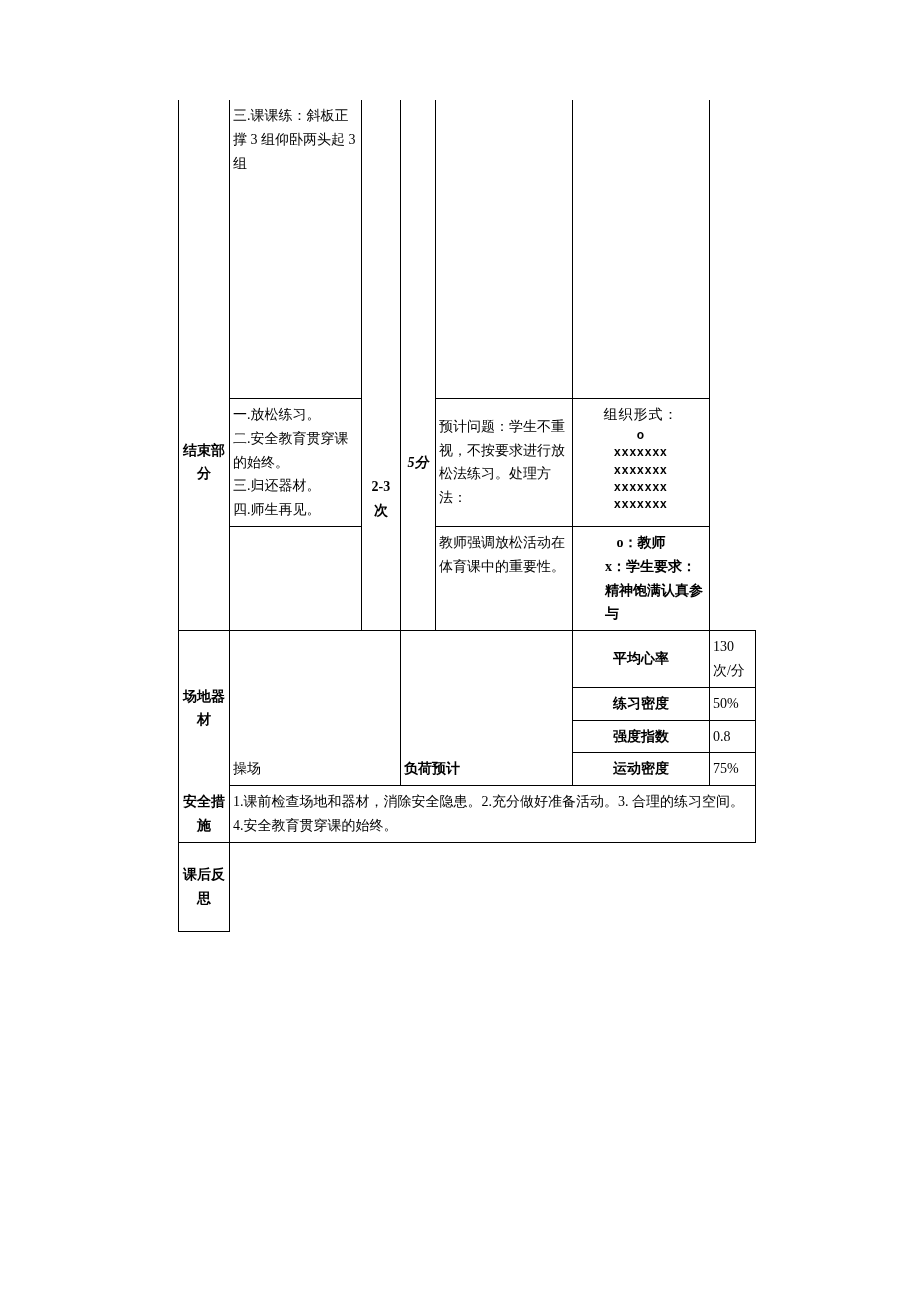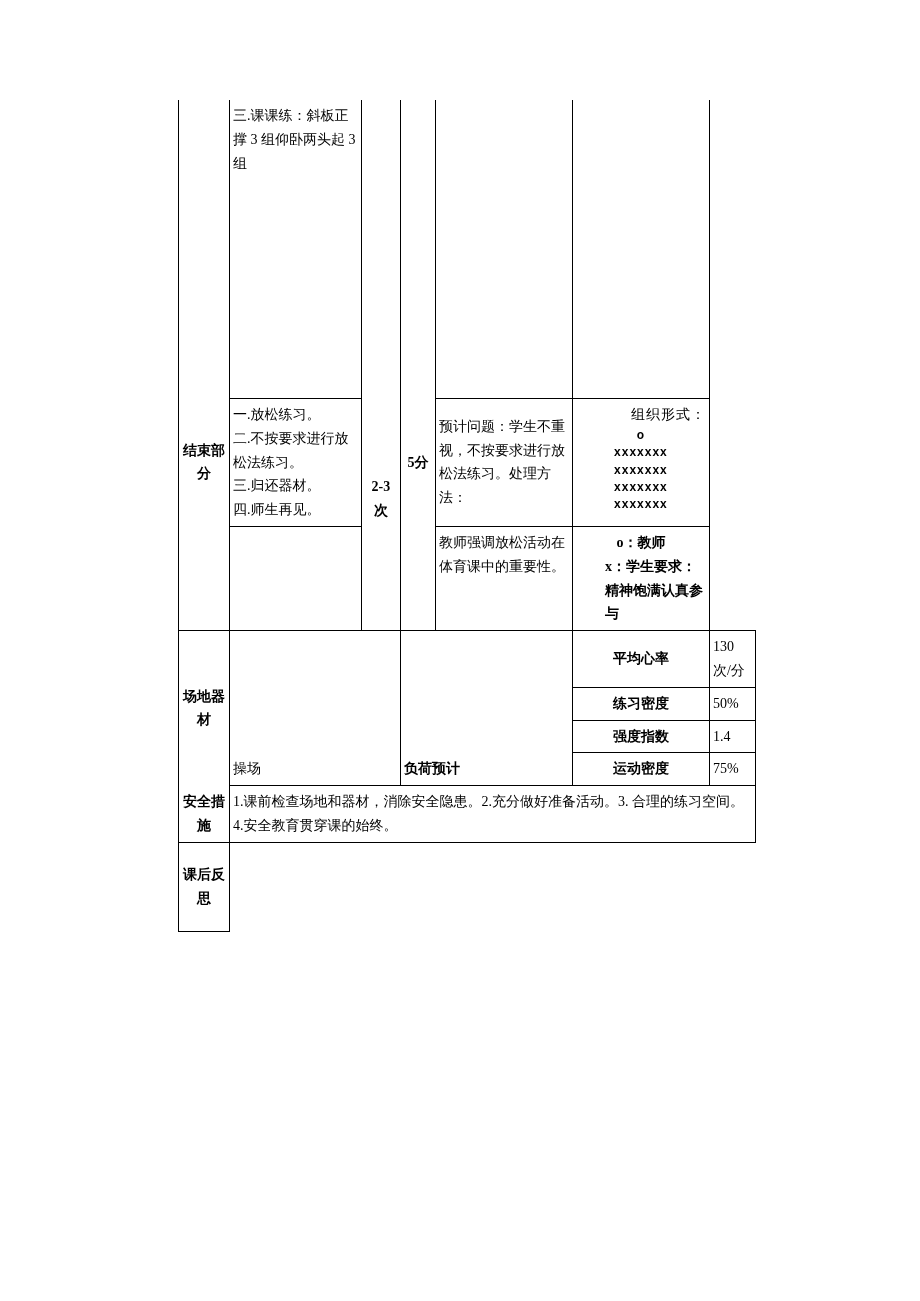--- a/index.html
+++ b/index.html
@@ -28,21 +28,21 @@
     vertical-align: middle !important;
   }
   .vcenter {
     vertical-align: middle !important;
   }
   .bold {
     font-weight: bold;
   }
   .col0 { width: 44px; font-family: Liberation Serif, serif; }
   .col-count { width: 32px; }
-  .col-time { width: 28px; }
+  .col-time { width: 28px; font-style: italic; }
   .col-pred { width: 130px; }
   .col-org { width: 130px; }
   .metric-lbl { width: 74px; margin-left: 40px; }
   .nb-top { border-top: none !important; }
   .nb-bottom { border-bottom: none !important; }
   .nb-right { border-right: none !important; }
   .org-block {
     text-align: center;
     letter-spacing: 1px;
   }
@@ -68,29 +68,29 @@
     <td class="col-count nb-top nb-bottom"></td>
     <td class="col-time nb-top nb-bottom"></td>
     <td class="col-pred nb-top"></td>
     <td class="col-org nb-top"></td>
   </tr>
 
   <tr>
     <td class="col0 center bold nb-top nb-bottom">结束部分</td>
     <td class="vcenter">
       <div>一.放松练习。</div>
-      <div>二.不按要求进行放松法练习。</div>
+      <div>二.安全教育贯穿课的始终。</div>
       <div>三.归还器材。</div>
       <div>四.师生再见。</div>
     </td>
     <td class="col-count bold nb-top nb-bottom methods-wrap" style="text-align:center;">2-3次</td>
     <td class="col-time center bold nb-top nb-bottom">5分</td>
     <td class="col-pred vcenter">预计问题：学生不重视，不按要求进行放松法练习。处理方法：</td>
     <td class="col-org org-block">
-      <div style="text-align:right;">组织形式：</div>
+      <div style="text-align:center;">组织形式：</div>
       <div class="org-row">o</div>
       <div class="org-row">xxxxxxx</div>
       <div class="org-row">xxxxxxx</div>
       <div class="org-row">xxxxxxx</div>
       <div class="org-row">xxxxxxx</div>
     </td>
   </tr>
 
   <tr>
     <td class="col0 nb-top"></td>
@@ -110,21 +110,21 @@
     <td colspan="2" rowspan="4" class="bold methods-wrap" style="">负荷预计</td>
     <td class="metric-lbl center bold">平均心率</td>
     <td>130 次/分</td>
   </tr>
   <tr>
     <td class="metric-lbl center bold">练习密度</td>
     <td>50%</td>
   </tr>
   <tr>
     <td class="metric-lbl center bold">强度指数</td>
-    <td>1.4</td>
+    <td>0.8</td>
   </tr>
   <tr>
     <td class="metric-lbl center bold">运动密度</td>
     <td>75%</td>
   </tr>
 
   <tr>
     <td class="col0 center bold nb-top">安全措施</td>
     <td colspan="6" class="vcenter">1.课前检查场地和器材，消除安全隐患。2.充分做好准备活动。3. 合理的练习空间。4.安全教育贯穿课的始终。</td>
   </tr>

